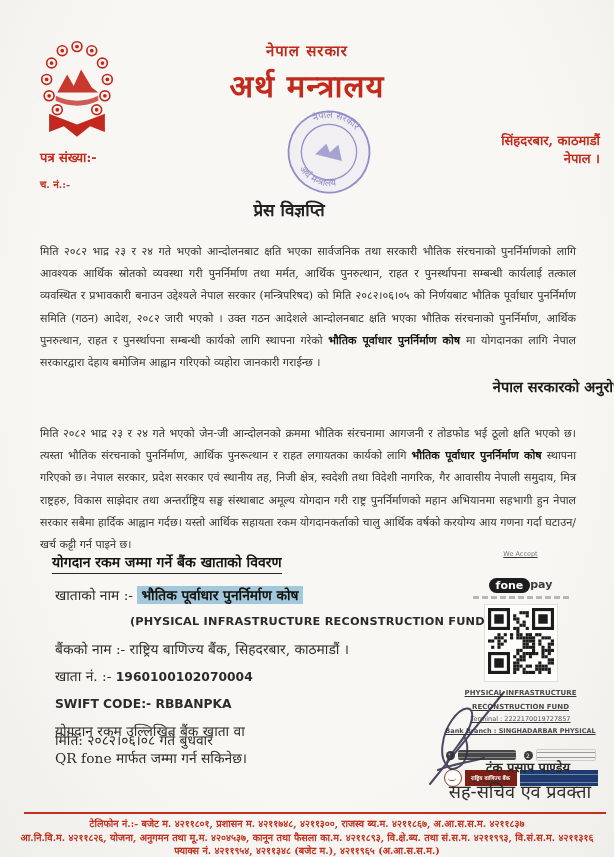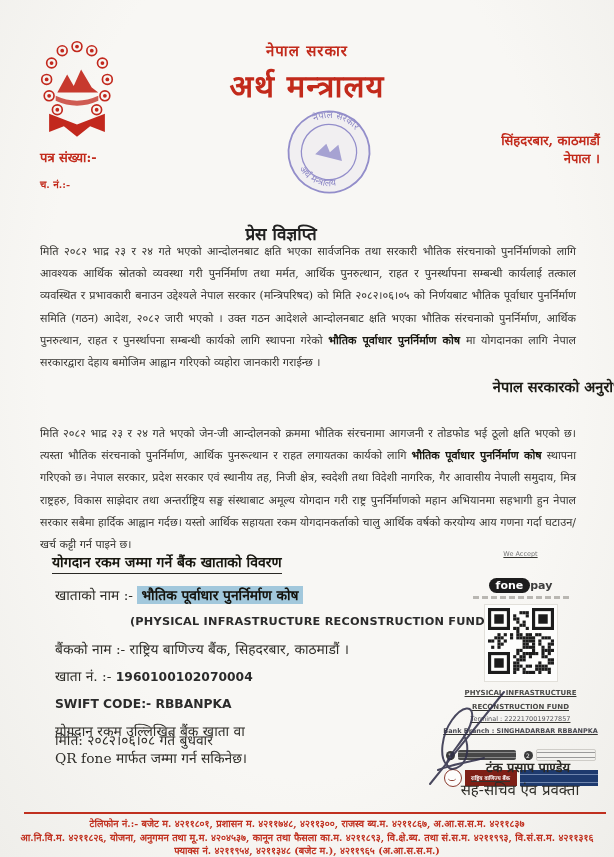--- a/index.html
+++ b/index.html
@@ -14,21 +14,21 @@
   
   .emblem{position:absolute;left:36px;top:38px;width:82px;height:114px;}
   .head-center{position:absolute;left:157px;top:40px;width:300px;text-align:center;}
   .govt-line{font-size:15px;font-weight:bold;color:#c22a1b;letter-spacing:1px;}
   .ministry-line{font-size:31px;font-weight:bold;color:#c22a1b;margin-top:4px;letter-spacing:1px;}
   .stamp{position:absolute;left:283px;top:106px;width:92px;height:92px;opacity:.8;transform:rotate(14deg);}
   .addr{position:absolute;left:455px;top:132px;width:145px;text-align:right;font-size:13px;font-weight:bold;color:#c22a1b;line-height:18px;}
   .letter-no{position:absolute;left:40px;top:148px;font-size:13px;font-weight:bold;color:#c22a1b;}
   .ref-no{position:absolute;left:40px;top:177px;font-size:10px;font-weight:bold;color:#c22a1b;}
   
-  .doc-title{position:absolute;left:8px;top:198px;width:546px;text-align:center;font-size:17px;font-weight:bold;color:#222;margin-top:24px;}
+  .doc-title{position:absolute;left:16px;top:198px;width:546px;text-align:center;font-size:17px;font-weight:bold;color:#222;}
   .para{
     position:absolute;left:40px;width:536px;
     font-size:11px;line-height:22.2px;text-align:justify;text-align-last:left;
     color:#33322e;
   }
   .para b{color:#17160f;}
   .p1{top:230px;}
   .req-head{position:absolute;left:8px;top:376px;width:614px;text-align:right;font-size:14.5px;font-weight:bold;color:#1c1b15;}
   .p2{top:397px;margin-top:26px;}
   .section-head{
@@ -40,21 +40,21 @@
   .bank{position:absolute;left:55px;top:585px;width:390px;font-size:13.8px;line-height:20px;color:#2e2d28;}
   .bank .row{margin-bottom:7px;white-space:nowrap;}
   .lbl{font-weight:normal;text-align:center;}
   .hl{background:#a2c8dc;font-weight:bold;padding:1px 4px;color:#14130d;}
   .en{font-family:"DejaVu Sans", sans-serif;font-weight:bold;font-size:11.3px;color:#2b2b2b;padding-left:75px;letter-spacing:.2px;}
   .mono{font-family:"DejaVu Sans", sans-serif;font-weight:bold;font-size:12.3px;color:#2b2b2b;}
   .date-line{position:absolute;left:55px;top:730px;font-size:13.8px;color:#2e2d28;}
   
   .qr-card{position:absolute;left:438px;top:550px;width:165px;text-align:center;text-decoration:underline;}
   .accept{font-family:"DejaVu Sans", sans-serif;font-size:6.5px;color:#777;}
-  .fonepay{display:inline-flex;align-items:center;gap:0;margin-top:20px;}
+  .fonepay{display:inline-flex;align-items:flex-start;gap:0;margin-top:20px;}
   .fone-pill{background:#1d1d1d;color:#fff;font-family:"DejaVu Sans", sans-serif;font-weight:bold;font-size:11px;padding:1px 7px;border-radius:9px;}
   .pay-word{color:#3c3c3c;font-family:"DejaVu Sans", sans-serif;font-weight:bold;font-size:11px;}
   .tagline{width:96px;height:3px;margin:3px auto 5px auto;background:repeating-linear-gradient(90deg,#b9b7b2 0 6px,transparent 6px 9px);}
   .qr-box{display:inline-block;background:#fdfdfc;padding:3px;border:1px solid #e2e0da;}
   .qr-caption{font-family:"DejaVu Sans", sans-serif;font-weight:bold;font-size:7px;line-height:14px;color:#4a4a48;margin-top:4px;}
   .qr-terminal{font-family:"DejaVu Sans", sans-serif;font-size:6.5px;color:#55555a;margin-top:1px;}
   .qr-branch{font-family:"DejaVu Sans", sans-serif;font-weight:bold;font-size:6.5px;color:#4a4a52;margin-top:4px;}
   .ribbons{display:flex;justify-content:center;gap:8px;margin-top:14px;}
   .ribbon{display:flex;align-items:center;gap:3px;}
   .rib-num{width:9px;height:9px;border-radius:50%;background:#3a3a3a;color:#fff;font-family:"DejaVu Sans", sans-serif;font-size:6px;line-height:9px;text-align:center;}
@@ -65,21 +65,21 @@
   .bank-bar{display:flex;justify-content:center;align-items:center;gap:3px;margin-top:8px;}
   .bb-logo{width:16px;height:16px;border-radius:50%;background:#fdfdfc;border:1.5px solid #8a3b2e;position:relative;}
   .bb-logo:after{content:"";position:absolute;left:3px;top:5px;width:8px;height:5px;border-bottom:1.5px solid #8a3b2e;border-radius:50%;}
   .bb-red{height:16px;width:52px;background:#7e1f16;color:#fff;font-size:5.5px;line-height:8px;font-weight:bold;
     display:flex;align-items:center;justify-content:center;font-family:"DejaVu Sans", sans-serif;}
   .bb-blue{height:16px;width:78px;background:#1e3a6e;
     background-image:repeating-linear-gradient(0deg,transparent 0 3px,#6f85ad 3px 4px,transparent 4px 8px);}
   
   .sig-svg{position:absolute;left:408px;top:688px;width:120px;height:100px;}
   .sig-name{position:absolute;left:448px;top:758px;width:160px;text-align:center;font-size:13px;font-weight:bold;color:#2c2b26;}
-  .sig-title{position:absolute;left:440px;top:779px;width:160px;text-align:center;font-size:15px;color:#2c2b26;}
+  .sig-title{position:absolute;left:440px;top:779px;width:160px;text-align:center;font-size:18px;color:#2c2b26;}
   
   .footer-rule{position:absolute;left:24px;top:812px;width:582px;border-top:2px solid #c0301f;}
   .footer{position:absolute;left:0;top:817px;width:614px;text-align:center;color:#c0301f;font-weight:bold;}
   .footer div{font-size:9.6px;line-height:13.5px;}
 </style>
 </head>
 <body>
 
 <div class="page">
 
@@ -310,21 +310,21 @@
           <rect x="42" y="0" width="21" height="21" fill="#1c1c1c"></rect>
           <rect x="45" y="3" width="15" height="15" fill="#fdfdfc"></rect>
           <rect x="48" y="6" width="9" height="9" fill="#1c1c1c"></rect>
           <rect x="0" y="42" width="21" height="21" fill="#1c1c1c"></rect>
           <rect x="3" y="45" width="15" height="15" fill="#fdfdfc"></rect>
           <rect x="6" y="48" width="9" height="9" fill="#1c1c1c"></rect>
         </svg>
     </div>
     <div class="qr-caption">PHYSICAL INFRASTRUCTURE RECONSTRUCTION FUND</div>
     <div class="qr-terminal">Terminal : 2222170019727857</div>
-    <div class="qr-branch">Bank Branch : SINGHADARBAR RBBANPKA</div>
+    <div class="qr-branch">Bank Branch : SINGHADARBAR PHYSICAL</div>
     <div class="ribbons">
       <div class="ribbon">
         <span class="rib-num">1</span>
         <span class="rib-bar"></span>
       </div>
       <div class="ribbon">
         <span class="rib-num">2</span>
         <span class="rib-bar light"></span>
       </div>
     </div>

